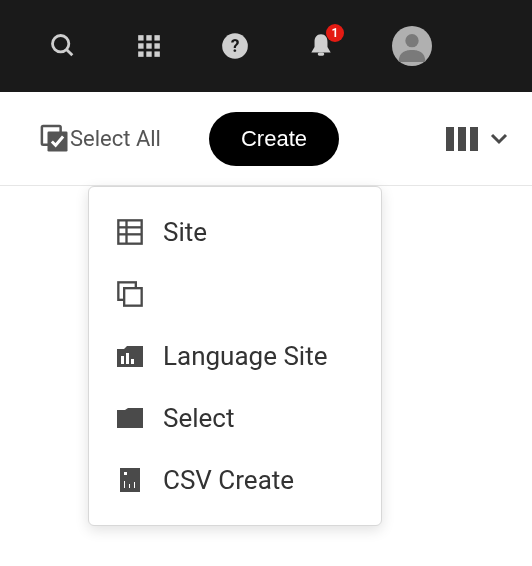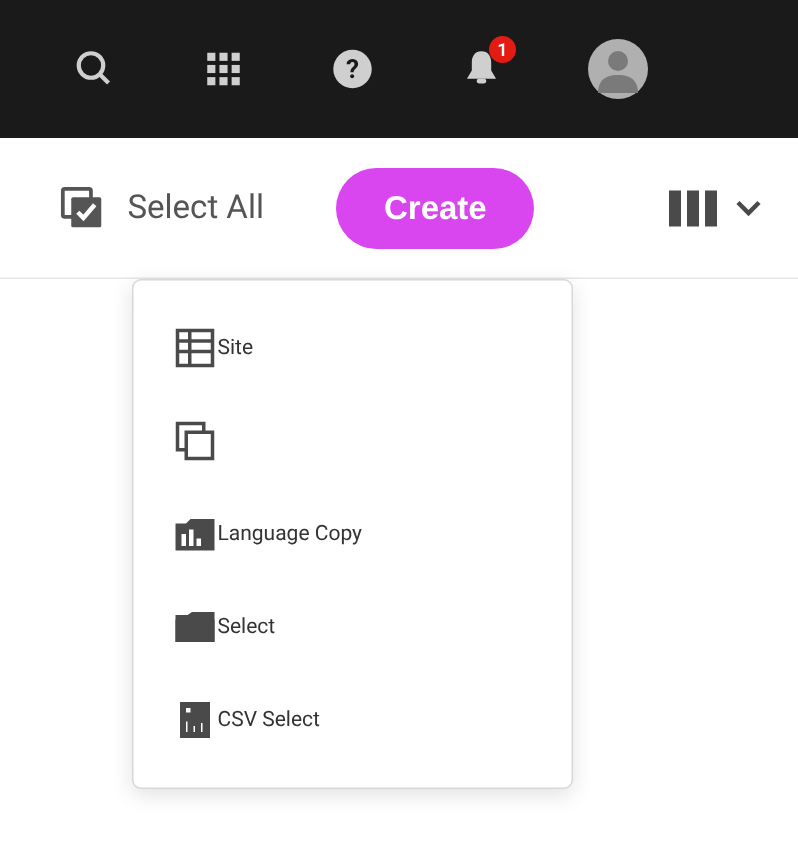--- a/index.html
+++ b/index.html
@@ -57,32 +57,32 @@
     height: 94px;
     border-bottom: 1px solid #e6e6e6;
     display: flex;
     align-items: center;
     padding: 0 24px 0 40px;
     gap: 18px;
   }
   .select-all {
     display: flex;
     align-items: center;
-    gap: 15px;
+    gap: 0;
     color: #555;
     font-size: 22px;
     cursor: pointer;
   }
   .create-btn {
-    background: #d946ef;
+    background: #000000;
     color: #fff;
     border: none;
     border-radius: 999px;
     font-size: 22px;
-    font-weight: 700;
+    font-weight: 400;
     padding: 14px 32px;
     cursor: pointer;
     margin-left: 30px;
   }
   .view-switch {
     display: flex;
     align-items: center;
     gap: 10px;
     margin-left: auto;
     color: #4a4a4a;
@@ -95,22 +95,23 @@
     width: 294px;
     background: #fff;
     border: 1px solid #d8d8d8;
     border-radius: 6px;
     box-shadow: 0 4px 14px rgba(0,0,0,0.12);
     padding: 14px 0;
   }
   .menu-item {
     display: flex;
     align-items: center;
+    gap: 18px;
     padding: 16px 26px;
-    font-size: 14px;
+    font-size: 26px;
     color: #333;
     cursor: pointer;
     text-align: center;
   }
   .menu-icon {
     width: 30px;
     height: 30px;
     flex: 0 0 30px;
     display: flex;
     align-items: center;
@@ -225,21 +226,21 @@
   </div>
   <div class="menu-item">
     <span class="menu-icon">
       <svg width="28" height="26" viewBox="0 0 28 26" fill="#4a4a4a">
         <path d="M1 6 L1 24 L27 24 L27 3 L11 3 L8 6 Z"></path>
         <rect x="5" y="13" width="3" height="8" fill="#fff"></rect>
         <rect x="10" y="10" width="3" height="11" fill="#fff"></rect>
         <rect x="15" y="16" width="3" height="5" fill="#fff"></rect>
       </svg>
     </span>
-    <span>Language Copy</span>
+    <span>Language Site</span>
   </div>
   <div class="menu-item">
     <span class="menu-icon">
       <svg width="28" height="24" viewBox="0 0 28 24" fill="#4a4a4a">
         <path d="M1 4 L1 22 L27 22 L27 2 L12 2 L9 4 Z"></path>
         <rect x="1" y="7" width="26" height="15"></rect>
       </svg>
     </span>
     <span>Select</span>
   </div>
@@ -248,15 +249,15 @@
       <svg width="24" height="28" viewBox="0 0 24 28" fill="none" stroke="#4a4a4a" stroke-width="2">
         <rect x="2" y="2" width="20" height="24" fill="#4a4a4a" stroke="none"></rect>
         <rect x="5" y="5" width="5" height="5" fill="#fff"></rect>
         <rect x="12" y="5" width="7" height="2" fill="#fff"></rect>
         <rect x="12" y="9" width="7" height="2" fill="#fff"></rect>
         <rect x="5" y="14" width="3" height="9" fill="#fff"></rect>
         <rect x="10" y="17" width="3" height="6" fill="#fff"></rect>
         <rect x="15" y="15" width="3" height="8" fill="#fff"></rect>
       </svg>
     </span>
-    <span>CSV Select</span>
+    <span>CSV Create</span>
   </div>
 </div>
 
 </body></html>

